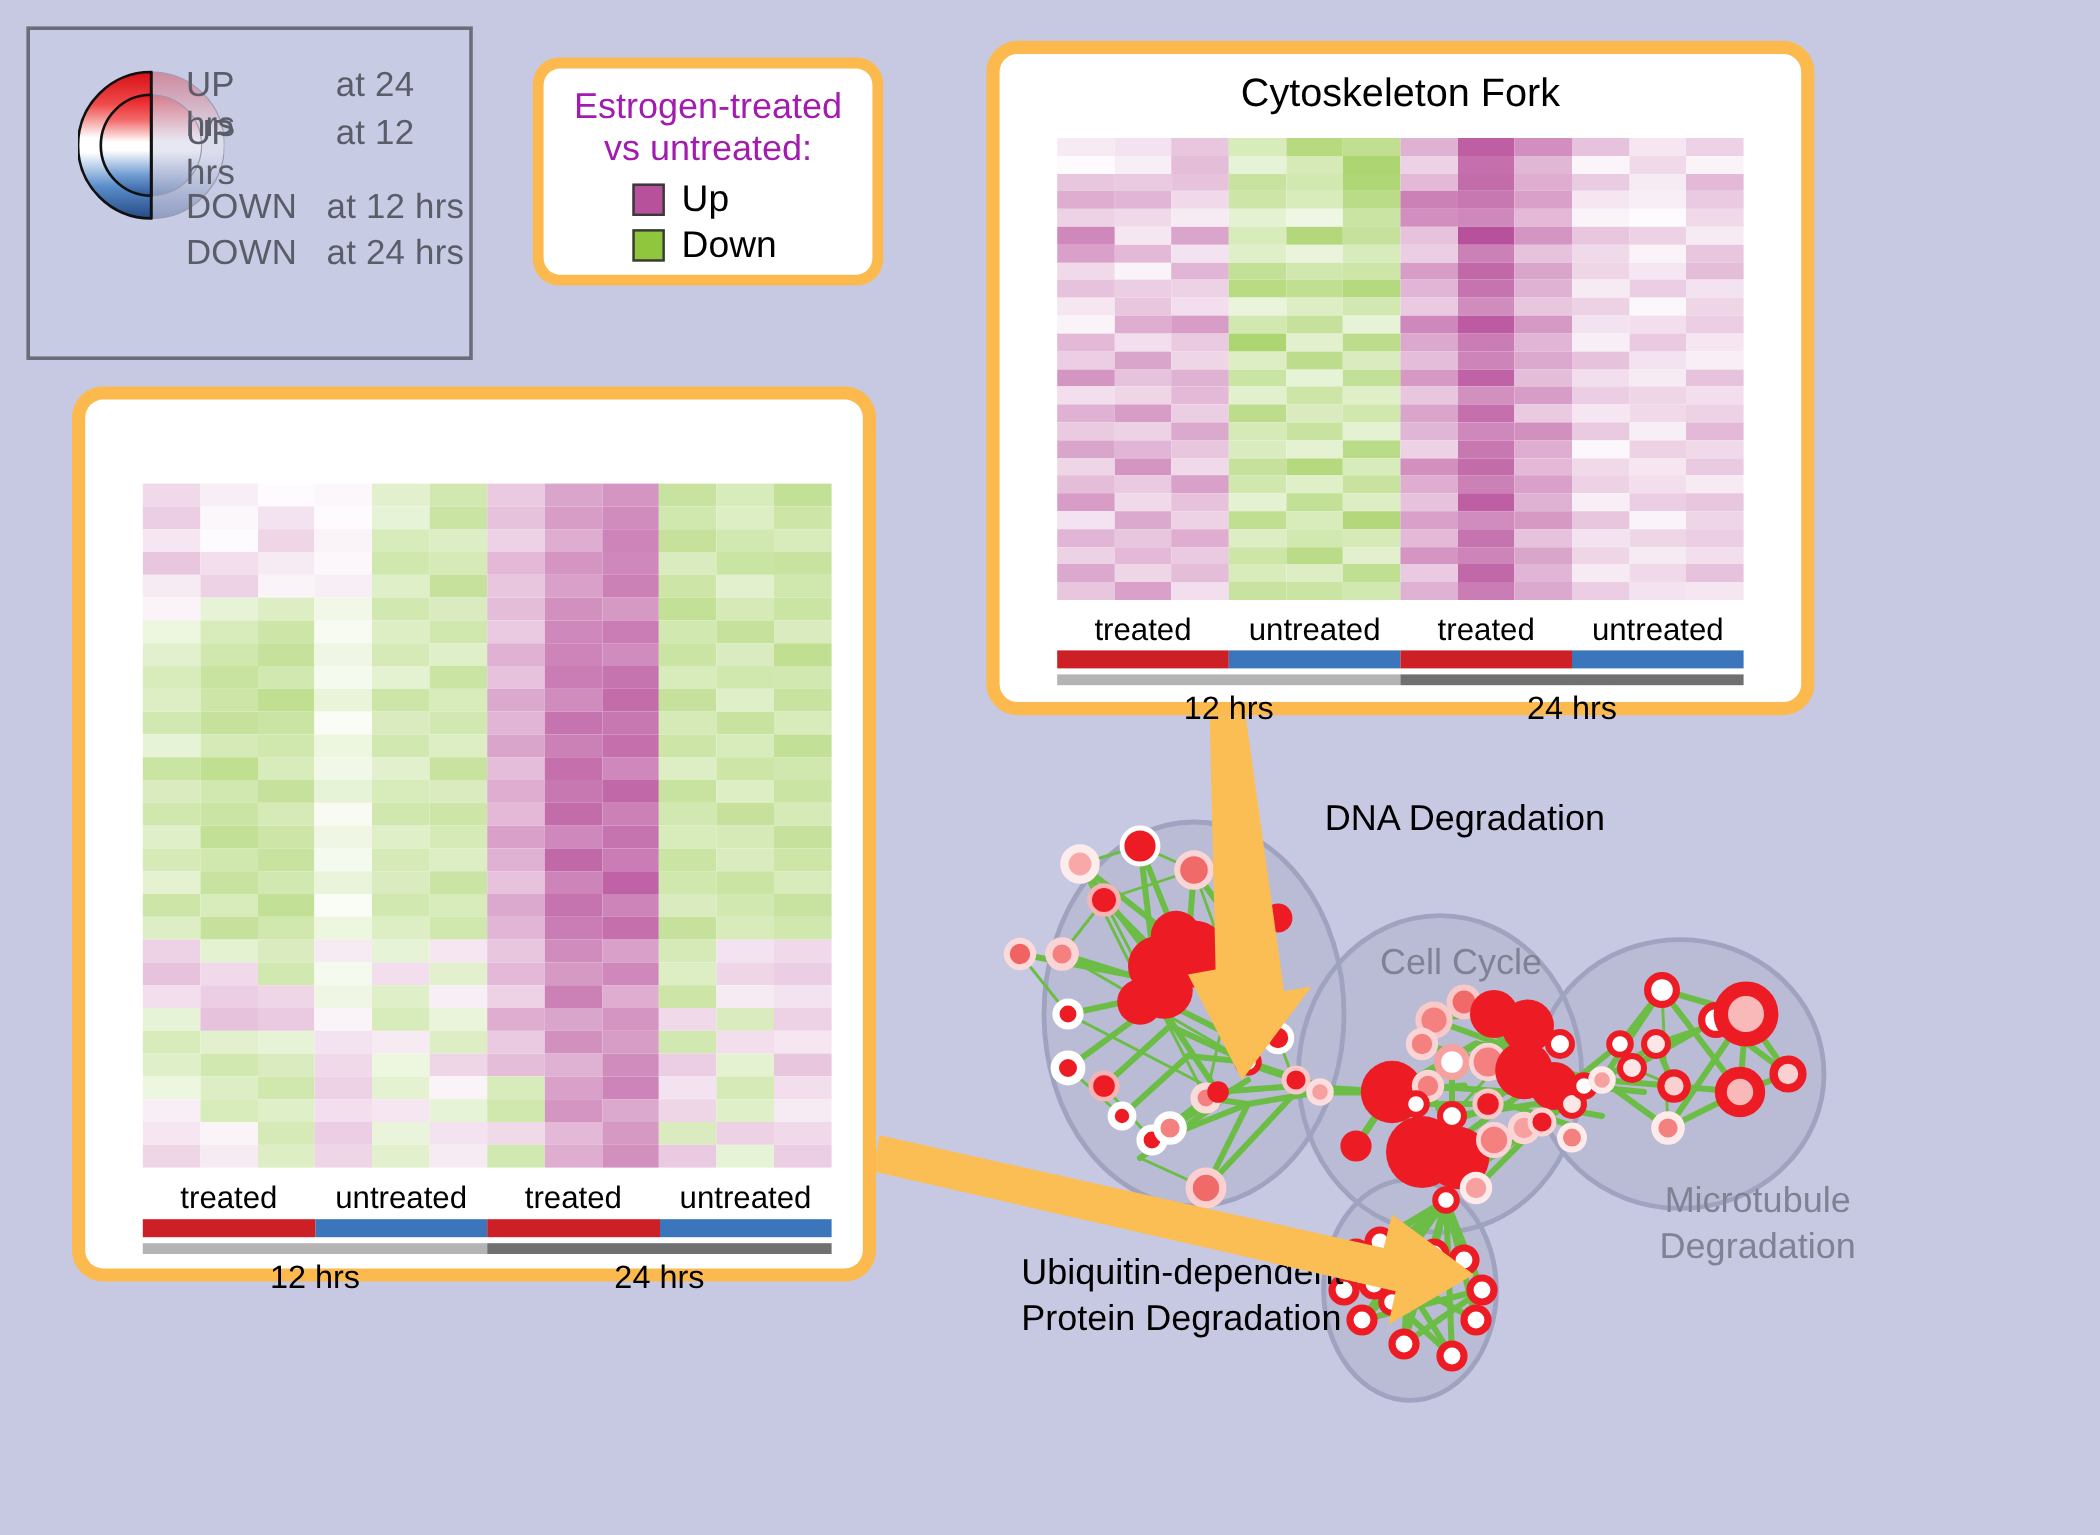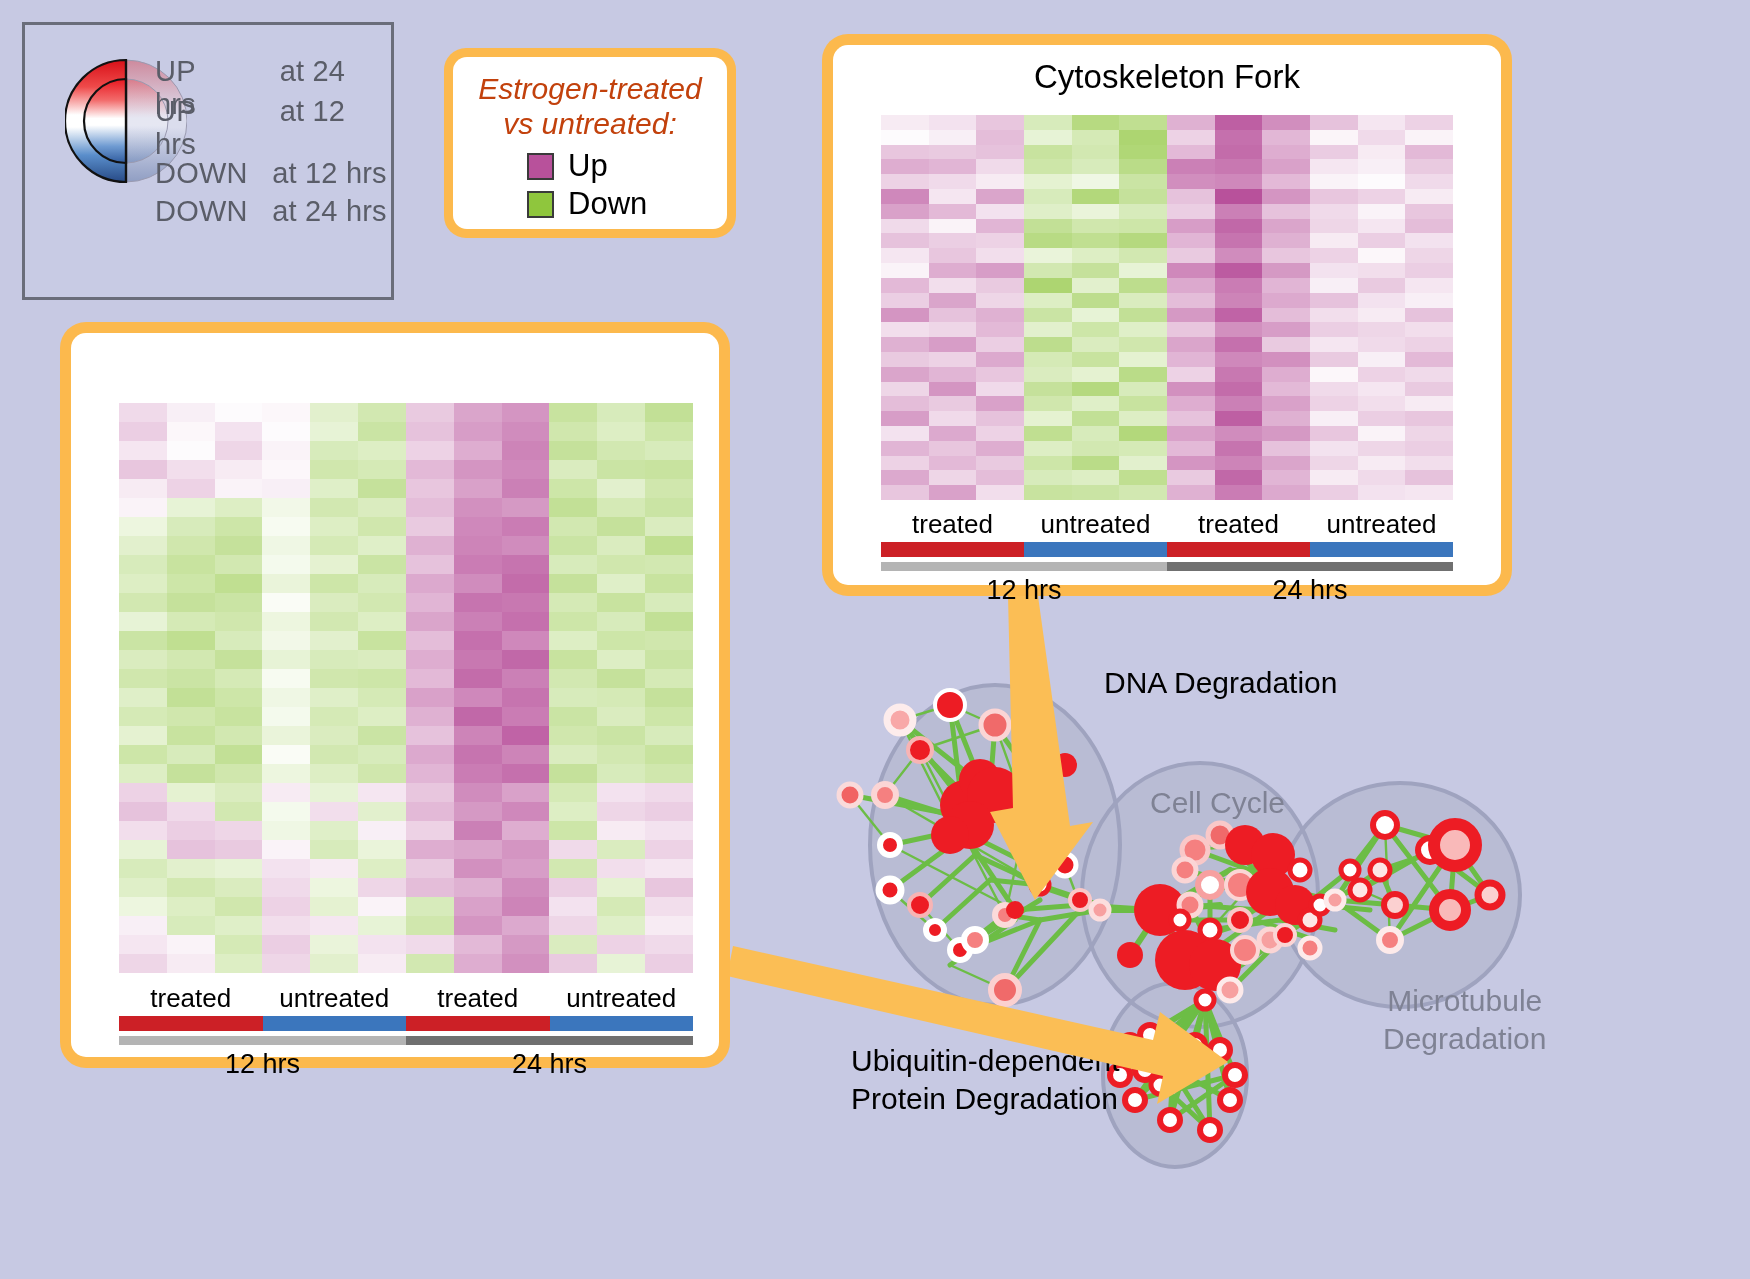--- a/index.html
+++ b/index.html
@@ -26,21 +26,21 @@
 
   
   #updown-legend{
     left:444px;top:48px;width:292px;height:190px;
     background:#fcb94d;border-radius:22px;padding:9px;box-sizing:border-box;
   }
   #updown-inner{
     width:100%;height:100%;background:#fff;border-radius:14px;
     box-sizing:border-box;padding:14px 16px 0 16px;
   }
-  .legend-title{font-size:30px;line-height:35px;color:#c2410c;text-align:center;font-style:italic;}
+  .legend-title{font-size:30px;line-height:35px;color:#a21caf;text-align:center;}
   .legend-entries{margin-top:6px;padding-left:58px;}
   .legend-entry{display:flex;align-items:center;gap:14px;height:38px;}
   .swatch{width:27px;height:27px;border:2px solid #3a3a3a;box-sizing:border-box;}
   .legend-label{font-size:31px;color:#000;}
 
   
   .panel{background:#fcb94d;border-radius:26px;padding:11px;box-sizing:border-box;}
   .panel-inner{width:100%;height:100%;background:#fff;border-radius:15px;
                box-sizing:border-box;position:relative;}
   .panel-title{width:100%;text-align:center;font-size:33px;color:#000;padding-top:13px;

